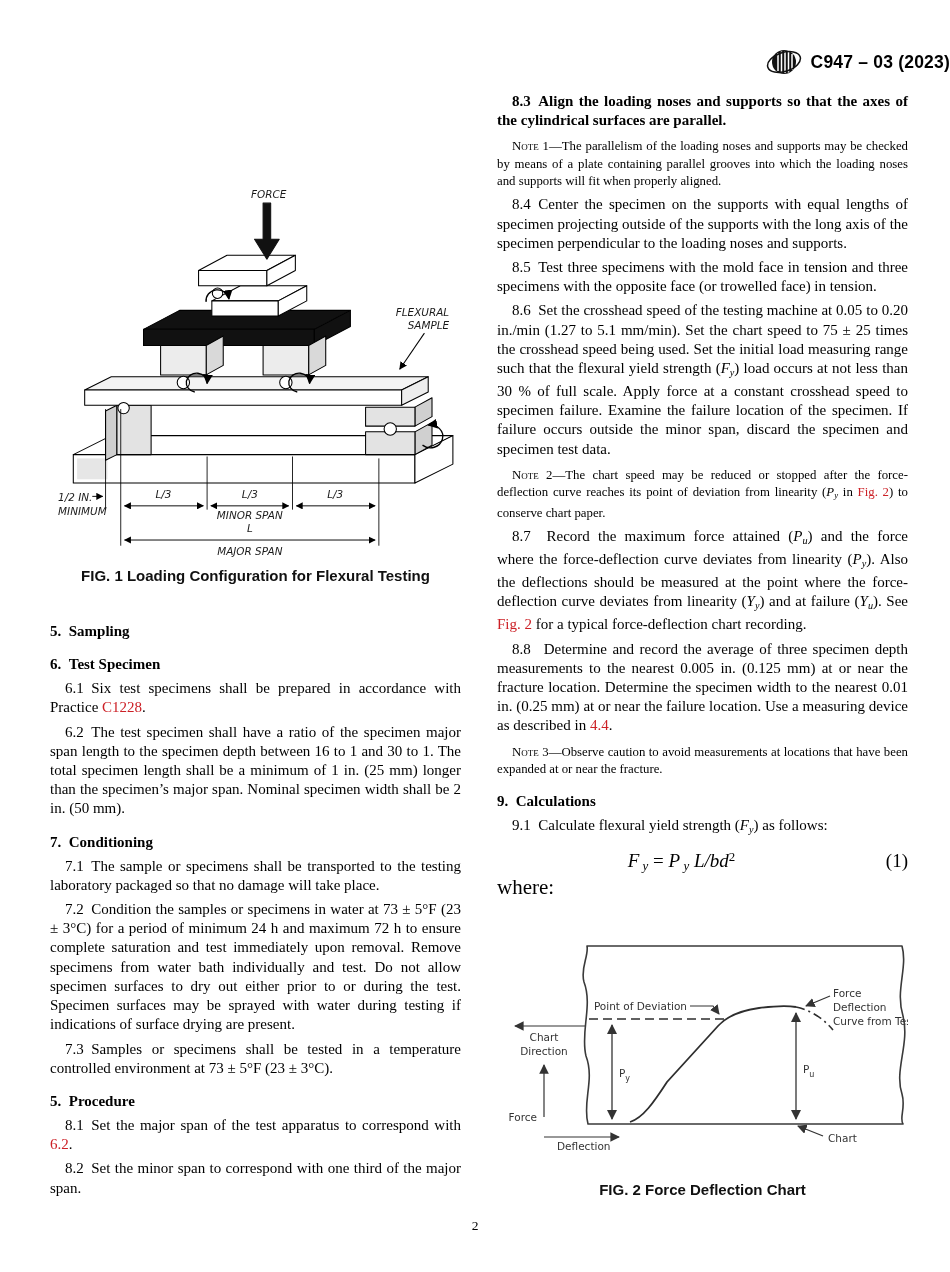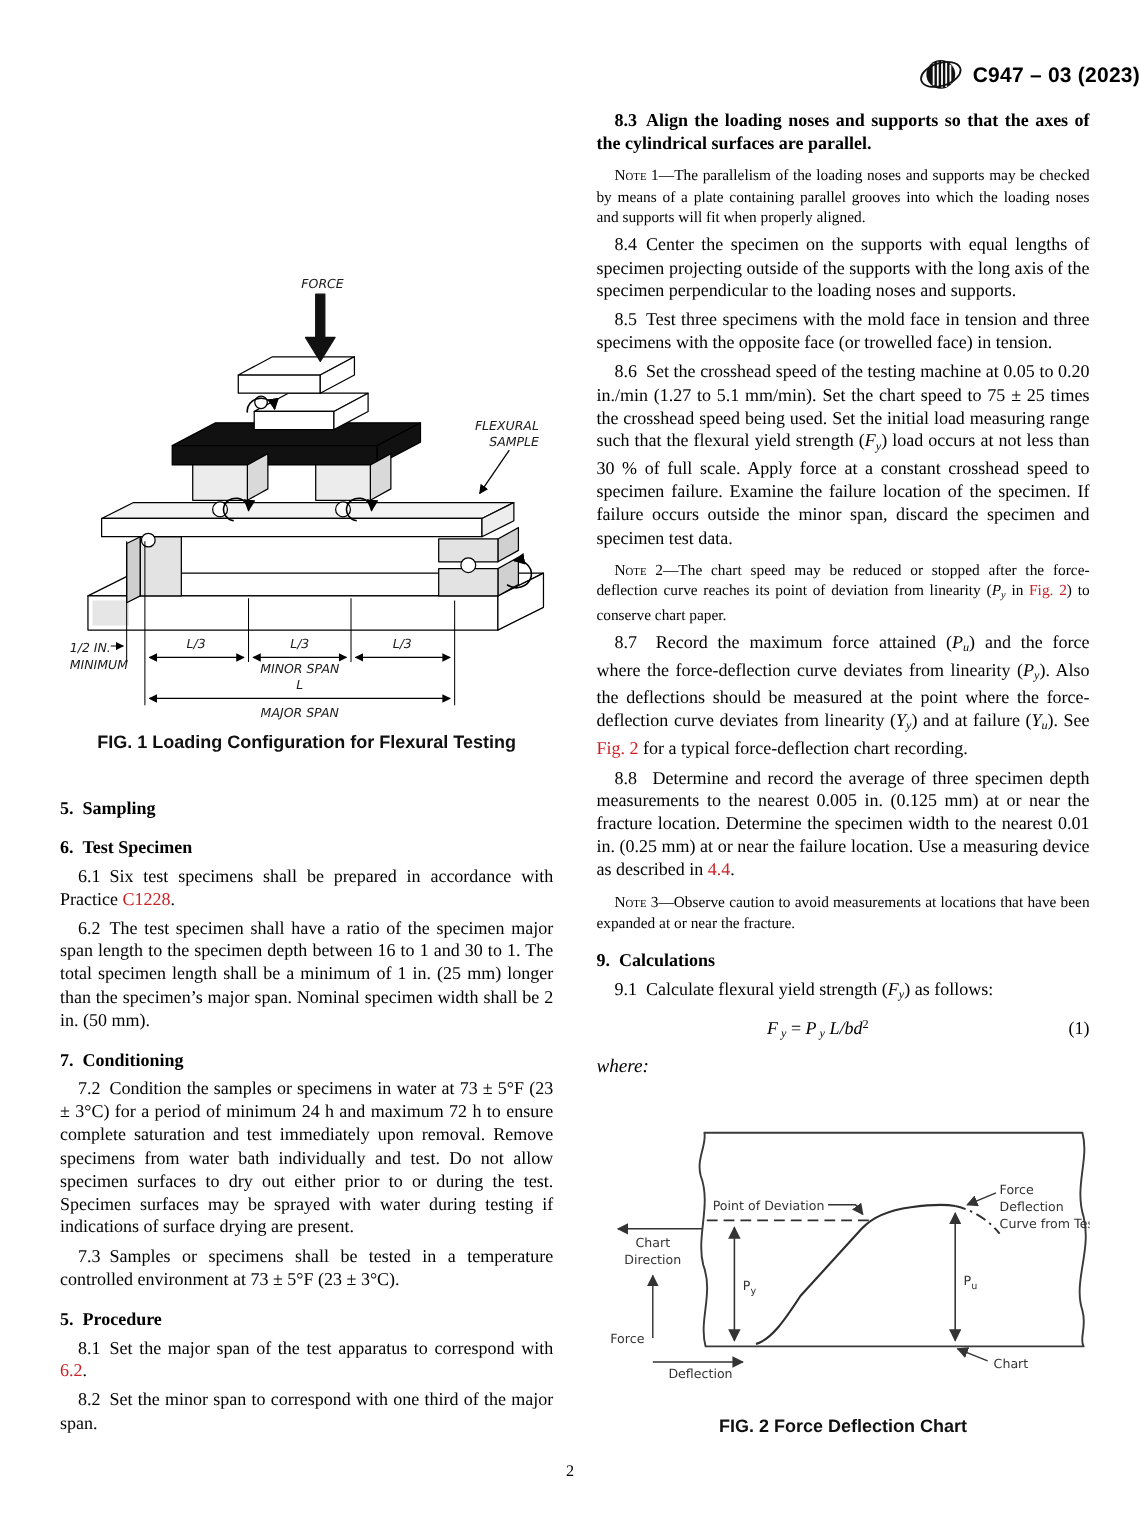--- a/index.html
+++ b/index.html
@@ -11,24 +11,24 @@
   .col{width:411px;}
   p.body{font-size:15px;line-height:19.2px;text-align:justify;margin:5px 0 0;text-indent:15px;}
   p.cont{text-indent:0;margin-top:0;font-weight:bold;}
   h3.sec{font-size:15px;line-height:19px;margin:14px 0 4px;font-weight:bold;}
   p.note{font-size:12.8px;line-height:17.3px;text-align:justify;margin:8px 0 0;text-indent:15px;}
   .sc{font-variant:small-caps;}
   .it{font-style:italic;}
   .sub{font-style:italic;font-size:.68em;vertical-align:-0.28em;}
   .sup{font-size:.68em;vertical-align:.45em;}
   .link{color:var(--link,#cc2026);}
-  .eq{display:flex;align-items:baseline;margin-top:10px;font-size:15px;}
+  .eq{display:flex;align-items:baseline;margin-top:10px;font-size:19px;}
   .eq-body{flex:1;text-align:center;}
   .eq-num{width:42px;text-align:right;}
-  .where{font-style:italic;font-size:16px;margin-top:12px;}
+  .where{font-size:21px;margin-top:0;}
   .figcap{font-family:"Liberation Sans",sans-serif;font-weight:bold;font-size:15px;text-align:center;margin-top:4px;color:#111;}
   .fig1-wrap{margin-bottom:38px;}
   .fig2-wrap{margin-top:30px;}
   .figtxt{font-family:"DejaVu Sans",sans-serif;font-style:italic;font-size:11px;fill:#1a1a1a;}
   .fig2txt{font-family:"DejaVu Sans",sans-serif;font-size:10.5px;fill:#333;}
   .footer{position:absolute;top:1218px;left:0;width:100%;text-align:center;font-size:13.5px;}
 </style>
 </head>
 <body>
 
@@ -136,20 +136,21 @@
           <text x="204" y="388" text-anchor="middle" class="figtxt">MAJOR SPAN</text>
         </svg>
         <div class="figcap">FIG. 1  Loading Configuration for Flexural Testing</div>
       </div>
 
       <h3 class="sec">5. Sampling</h3>
       <h3 class="sec">6. Test Specimen</h3>
       <p class="body"><span>6.1 Six test specimens shall be prepared in accordance with Practice </span><span class="link">C1228</span><span>.</span></p>
       <p class="body"><span>6.2 The test specimen shall have a ratio of the specimen major span length to the specimen depth between 16 to 1 and 30 to 1. The total specimen length shall be a minimum of 1 in. (25 mm) longer than the specimen’s major span. Nominal specimen width shall be 2 in. (50 mm).</span></p>
       <h3 class="sec">7. Conditioning</h3>
+      <p class="body"><span>7.1 The sample or specimens shall be transported to the testing laboratory packaged so that no damage will take place.</span></p>
       <p class="body"><span>7.2 Condition the samples or specimens in water at 73 ± 5°F (23 ± 3°C) for a period of minimum 24 h and maximum 72 h to ensure complete saturation and test immediately upon removal. Remove specimens from water bath individually and test. Do not allow specimen surfaces to dry out either prior to or during the test. Specimen surfaces may be sprayed with water during testing if indications of surface drying are present.</span></p>
       <p class="body"><span>7.3 Samples or specimens shall be tested in a temperature controlled environment at 73 ± 5°F (23 ± 3°C).</span></p>
       <h3 class="sec">5. Procedure</h3>
       <p class="body"><span>8.1 Set the major span of the test apparatus to correspond with </span><span class="link">6.2</span><span>.</span></p>
       <p class="body"><span>8.2 Set the minor span to correspond with one third of the major span.</span></p>
     </div>
 
     <div class="col">
       <p class="body cont" style="text-indent:15px;"><span>8.3 Align the loading noses and supports so that the axes of the cylindrical surfaces are parallel.</span></p>
       <p class="note"><span class="sc">Note</span><span> 1—The parallelism of the loading noses and supports may be checked by means of a plate containing parallel grooves into which the loading noses and supports will fit when properly aligned.</span></p>

